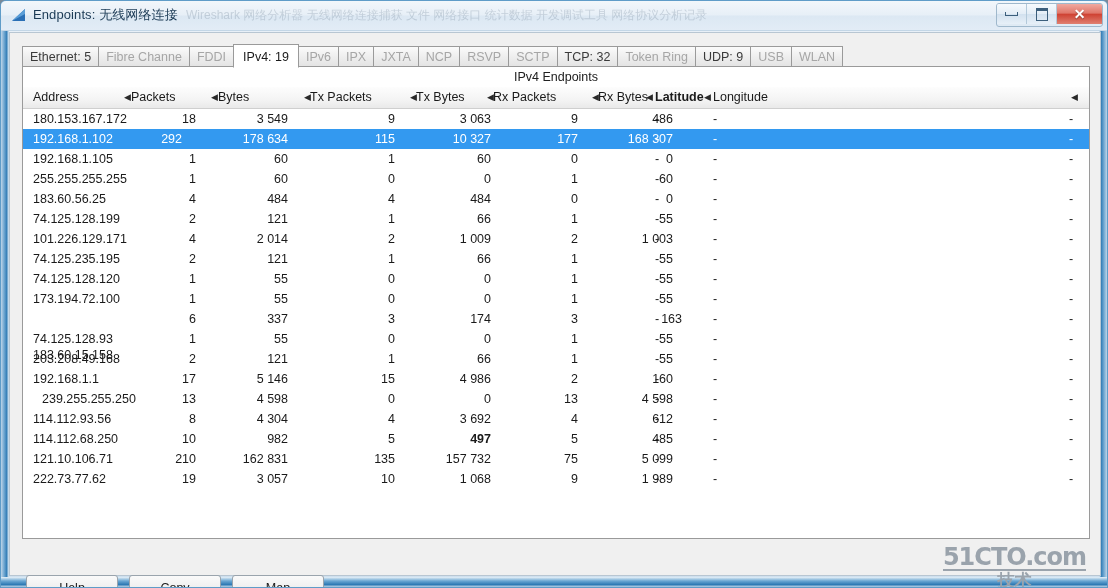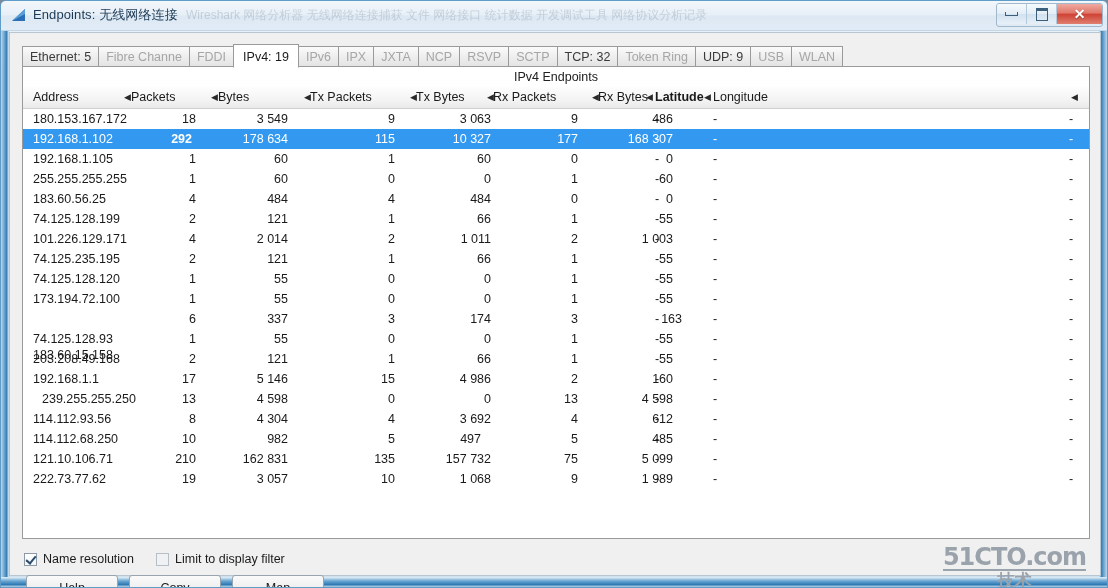--- a/index.html
+++ b/index.html
@@ -432,21 +432,21 @@
             <div class="cell num" style="left: 272px; width: 100px;">9</div>
             <div class="cell num" style="left: 378px; width: 90px;">3 063</div>
             <div class="cell num" style="left: 455px; width: 100px;">9</div>
             <div class="cell num" style="left: 560px; width: 90px;">486</div>
             <div class="cell" style="left: 632px; width: 70px;">-</div>
             <div class="cell" style="left: 690px; width: 120px;">-</div>
             <div class="cell" style="left: 1046px; width: 14px;">-</div>
           </div>
           <div class="row sel">
             <div class="cell" style="left: 10px; width: 150px;">192.168.1.102</div>
-            <div class="cell num" style="left: 89px; width: 80px; font-weight: bold;">292</div>
+            <div class="cell num" style="left: 79px; width: 80px;">292</div>
             <div class="cell num" style="left: 180px; width: 85px;">178 634</div>
             <div class="cell num" style="left: 272px; width: 100px;">115</div>
             <div class="cell num" style="left: 378px; width: 90px;">10 327</div>
             <div class="cell num" style="left: 455px; width: 100px;">177</div>
             <div class="cell num" style="left: 560px; width: 90px;">168 307</div>
             <div class="cell" style="left: 632px; width: 70px;">-</div>
             <div class="cell" style="left: 690px; width: 120px;">-</div>
             <div class="cell" style="left: 1046px; width: 14px;">-</div>
           </div>
           <div class="row">
@@ -495,21 +495,21 @@
             <div class="cell num" style="left: 560px; width: 90px;">55</div>
             <div class="cell" style="left: 632px; width: 70px;">-</div>
             <div class="cell" style="left: 690px; width: 120px;">-</div>
             <div class="cell" style="left: 1046px; width: 14px;">-</div>
           </div>
           <div class="row">
             <div class="cell" style="left: 10px; width: 150px;">101.226.129.171</div>
             <div class="cell num" style="left: 93px; width: 80px;">4</div>
             <div class="cell num" style="left: 180px; width: 85px;">2 014</div>
             <div class="cell num" style="left: 272px; width: 100px;">2</div>
-            <div class="cell num" style="left: 378px; width: 90px;">1 011</div>
+            <div class="cell num" style="left: 378px; width: 90px;">1 009</div>
             <div class="cell num" style="left: 455px; width: 100px;">2</div>
             <div class="cell num" style="left: 560px; width: 90px;">1 003</div>
             <div class="cell" style="left: 632px; width: 70px;">-</div>
             <div class="cell" style="left: 690px; width: 120px;">-</div>
             <div class="cell" style="left: 1046px; width: 14px;">-</div>
           </div>
           <div class="row">
             <div class="cell" style="left: 10px; width: 150px;">74.125.235.195</div>
             <div class="cell num" style="left: 93px; width: 80px;">2</div>
             <div class="cell num" style="left: 180px; width: 85px;">121</div>
@@ -615,21 +615,21 @@
             <div class="cell num" style="left: 560px; width: 90px;">612</div>
             <div class="cell" style="left: 632px; width: 70px;">-</div>
             <div class="cell" style="left: 690px; width: 120px;">-</div>
             <div class="cell" style="left: 1046px; width: 14px;">-</div>
           </div>
           <div class="row">
             <div class="cell" style="left: 10px; width: 150px;">114.112.68.250</div>
             <div class="cell num" style="left: 93px; width: 80px;">10</div>
             <div class="cell num" style="left: 180px; width: 85px;">982</div>
             <div class="cell num" style="left: 272px; width: 100px;">5</div>
-            <div class="cell num" style="left: 368px; width: 90px;">497</div>
+            <div class="cell num" style="left: 378px; width: 90px; font-weight: bold;">497</div>
             <div class="cell num" style="left: 455px; width: 100px;">5</div>
             <div class="cell num" style="left: 560px; width: 90px;">485</div>
             <div class="cell" style="left: 632px; width: 70px;">-</div>
             <div class="cell" style="left: 690px; width: 120px;">-</div>
             <div class="cell" style="left: 1046px; width: 14px;">-</div>
           </div>
           <div class="row">
             <div class="cell" style="left: 10px; width: 150px;">121.10.106.71</div>
             <div class="cell num" style="left: 93px; width: 80px;">210</div>
             <div class="cell num" style="left: 180px; width: 85px;">162 831</div>
@@ -649,30 +649,20 @@
             <div class="cell num" style="left: 378px; width: 90px;">1 068</div>
             <div class="cell num" style="left: 455px; width: 100px;">9</div>
             <div class="cell num" style="left: 560px; width: 90px;">1 989</div>
             <div class="cell" style="left: 632px; width: 70px;">-</div>
             <div class="cell" style="left: 690px; width: 120px;">-</div>
             <div class="cell" style="left: 1046px; width: 14px;">-</div>
           </div>
         </div>
     </div>
 
-    <div id="footer-opts">
-      <div class="chk-wrap">
-        <span class="chk on"></span>
-        <span class="chk-label">Name resolution</span>
-      </div>
-      <div class="chk-wrap">
-        <span class="chk dim"></span>
-        <span class="chk-label dim">Limit to display filter</span>
-      </div>
-    </div>
 
     <div id="footer-buttons">
       <div class="btn">
           <span><u>H</u>elp</span>
         </div>
       <div class="btn">
           <span><u>C</u>opy</span>
         </div>
       <div class="btn">
           <span>Map</span>

